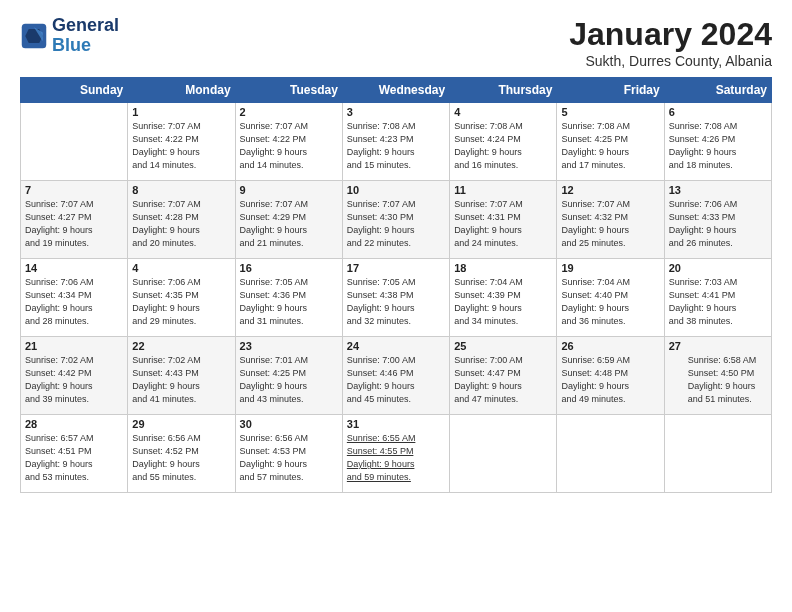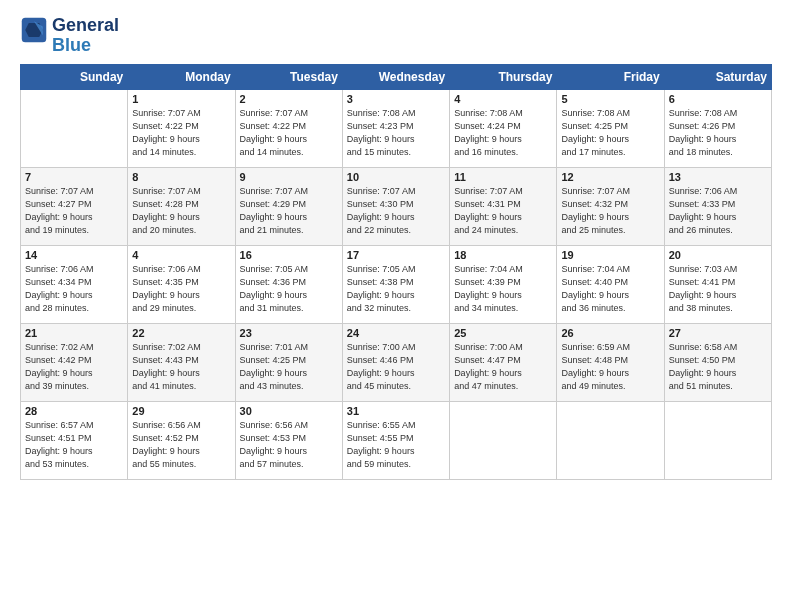--- a/index.html
+++ b/index.html
@@ -16,21 +16,21 @@
       padding: 16px 20px 10px 20px;
     }
     .header {
       display: flex;
       justify-content: space-between;
       align-items: flex-start;
       margin-bottom: 8px;
     }
     .logo {
       display: flex;
-      align-items: flex-start;
+      align-items: center;
       gap: 4px;
     }
     .logo-text {
       font-size: 18px;
       font-weight: bold;
       color: #1a3a6b;
       line-height: 1.1;
     }
     .logo-text span {
       color: #2e7ab6;
@@ -100,20 +100,24 @@
     <div class="logo">
       <svg class="logo-icon" viewBox="0 0 32 32">
         <rect x="2" y="2" width="28" height="28" rx="4" fill="#2e5fa3"></rect>
         <polygon points="10,8 22,8 26,16 22,24 10,24 6,16" fill="#1a3a6b"></polygon>
         <polygon points="16,6 26,12 26,22" fill="#4a90d9" opacity="0.7"></polygon>
       </svg>
       <div>
         <div class="logo-text">General<br><span>Blue</span></div>
       </div>
     </div>
+    <div class="title-block">
+      <div class="month-title">January 2024</div>
+      <div class="location">Sukth, Durres County, Albania</div>
+    </div>
   </div>
 
   <table>
     <thead>
       <tr>
       <th>Sunday</th>
           <th>Monday</th>
           <th>Tuesday</th>
           <th>Wednesday</th>
           <th>Thursday</th>
@@ -307,21 +311,21 @@
           </td>
           <td>
             <span class="day-num">26</span>
             <div class="day-info" style="white-space: pre-line;">Sunrise: 6:59 AM
 Sunset: 4:48 PM
 Daylight: 9 hours
 and 49 minutes.</div>
           </td>
           <td>
             <span class="day-num">27</span>
-            <div class="day-info" style="white-space: pre-line;">Sunrise: 6:58 AM
+            <div class="day-info" style="white-space: pre-line; margin-left: 19px;">Sunrise: 6:58 AM
 Sunset: 4:50 PM
 Daylight: 9 hours
 and 51 minutes.</div>
           </td>
         </tr>
         <tr>
           <td>
             <span class="day-num">28</span>
             <div class="day-info" style="white-space: pre-line;">Sunrise: 6:57 AM
 Sunset: 4:51 PM
@@ -337,21 +341,21 @@
           </td>
           <td>
             <span class="day-num">30</span>
             <div class="day-info" style="white-space: pre-line;">Sunrise: 6:56 AM
 Sunset: 4:53 PM
 Daylight: 9 hours
 and 57 minutes.</div>
           </td>
           <td>
             <span class="day-num">31</span>
-            <div class="day-info" style="white-space: pre-line;">Sunrise: 6:55 AM
+            <div class="day-info" style="white-space: pre-line; text-decoration: underline;">Sunrise: 6:55 AM
 Sunset: 4:55 PM
 Daylight: 9 hours
 and 59 minutes.</div>
           </td>
           <td class="empty-cell"></td>
           <td class="empty-cell"></td>
           <td class="empty-cell"></td>
         </tr>
       </tbody>
   </table>

